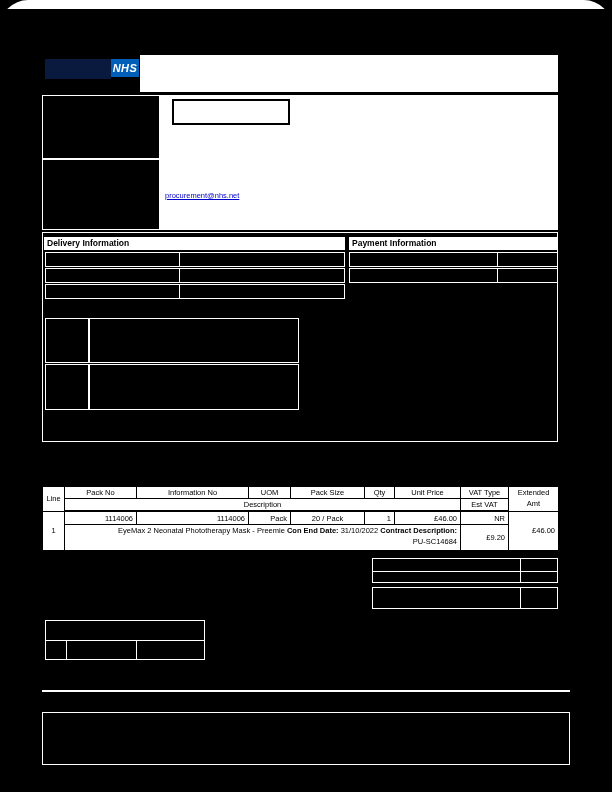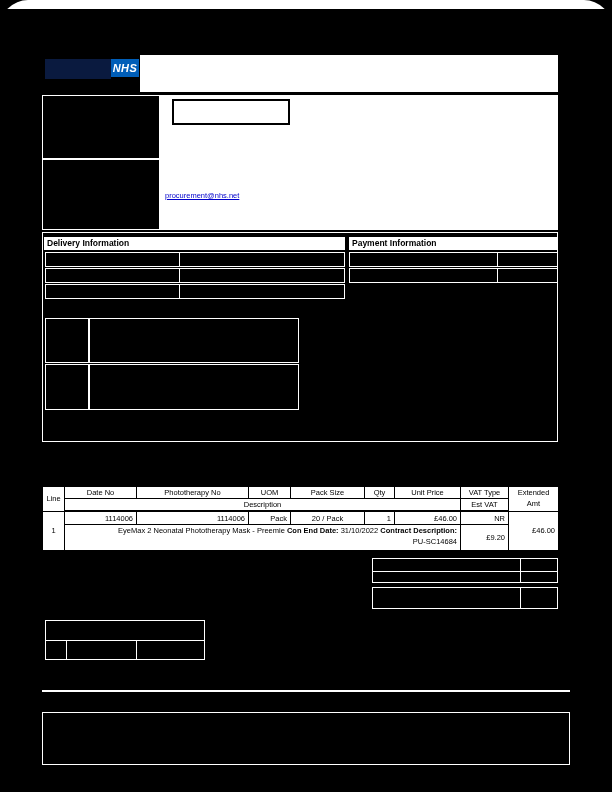--- a/index.html
+++ b/index.html
@@ -80,22 +80,22 @@
       <col style="width:42px">
         <col style="width:74px">
         <col style="width:30px">
       <col style="width:66px">
         <col style="width:48px">
         <col style="width:50px">
     </colgroup>
     <tbody>
         <tr class="hdr" style="height:12px;">
       <td rowspan="2">Line</td>
-      <td>Date No</td>
-      <td>Phototherapy No</td>
+      <td>Pack No</td>
+      <td>Information No</td>
       <td>UOM</td>
       <td>Pack Size</td>
       <td>Qty</td>
       <td>Unit Price</td>
       <td>VAT Type</td>
       <td rowspan="2" class="desc-cell t-center">Extended Amt</td>
     </tr>
     <tr class="hdr hdr2-sep" style="height:12px;">
       <td colspan="6" class="t-left">Description</td>
       <td class="t-center">Est VAT</td>

